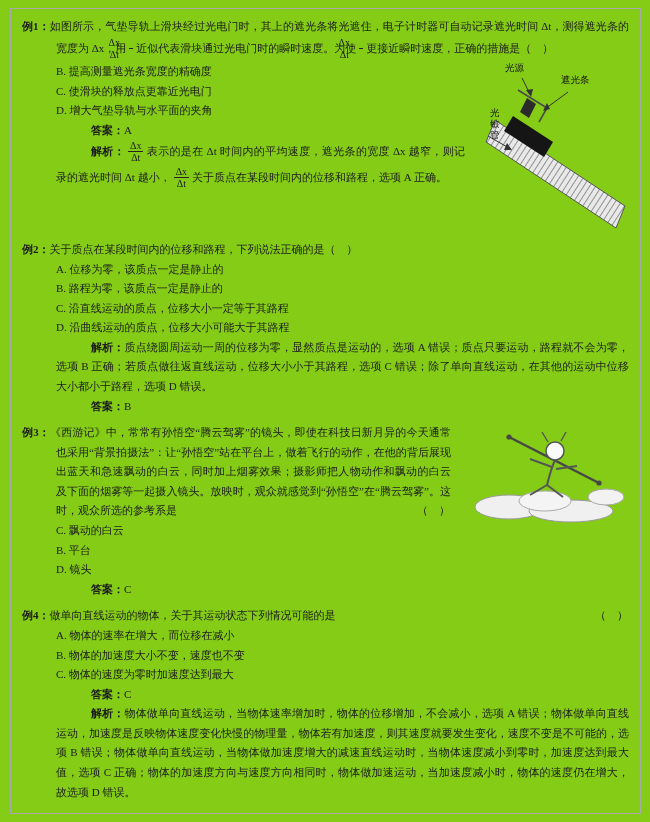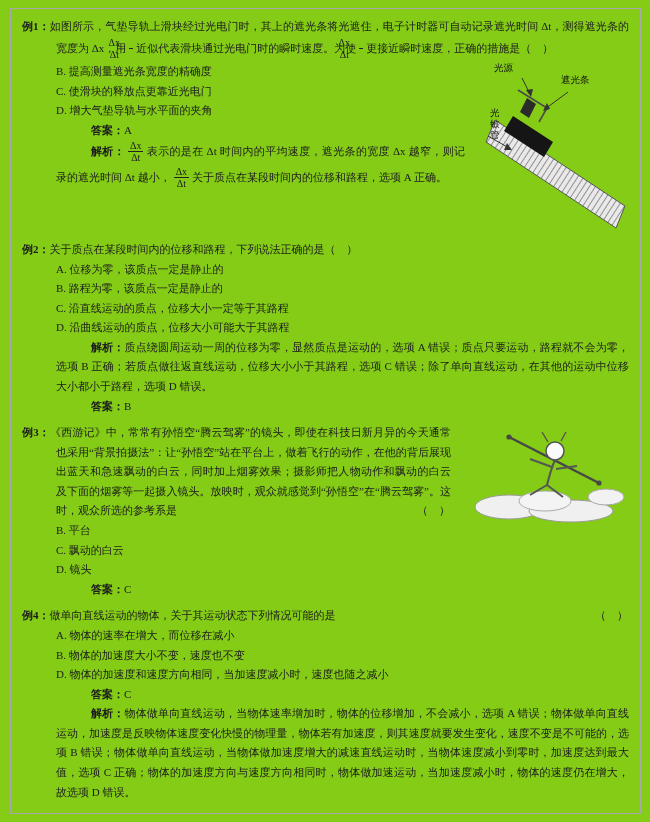--- a/index.html
+++ b/index.html
@@ -67,21 +67,21 @@
 
             <path d="M45,28 L74,46 L66,60" fill="none" stroke="#4a4a4a" stroke-width="1.6"></path>
 
             <line x1="49" y1="16" x2="57" y2="32" stroke="#333" stroke-width="1"></line>
             <polygon points="58,35 53,28 60,27" fill="#333"></polygon>
             <line x1="95" y1="30" x2="72" y2="47" stroke="#333" stroke-width="1"></line>
             <polygon points="70,49 77,47 74,41" fill="#333"></polygon>
             <line x1="15" y1="74" x2="36" y2="86" stroke="#333" stroke-width="1"></line>
             <polygon points="39,88 31,88 34,81" fill="#333"></polygon>
           </svg>
-          <span class="flabel" style="top:1px;left:21px">光源</span>
+          <span class="flabel" style="top:1px;left:32px">光源</span>
           <span class="flabel" style="top:13px;left:88px">遮光条</span>
           <span class="flabel vlabel" style="top:46px;left:17px">光敏管</span>
         </div>
 
         <div class="options">
           <div class="option">B. 提高测量遮光条宽度的精确度</div>
           <div class="option">C. 使滑块的释放点更靠近光电门</div>
           <div class="option">D. 增大气垫导轨与水平面的夹角</div>
         </div>
         <p class="para"><span class="bold">答案：</span><span>A</span></p>
@@ -118,33 +118,33 @@
             <path d="M102,16 L107,7" stroke="#555" stroke-width="1.4" fill="none"></path>
             <path d="M96,35 C92,44 90,52 88,60" stroke="#555" stroke-width="2" fill="none"></path>
             <path d="M93,42 L71,34" stroke="#555" stroke-width="2" fill="none"></path>
             <path d="M97,44 L118,41" stroke="#555" stroke-width="2" fill="none"></path>
             <path d="M88,60 L71,70" stroke="#555" stroke-width="2" fill="none"></path>
             <path d="M88,60 L104,72" stroke="#555" stroke-width="2" fill="none"></path>
           </svg>
         </div>
         <p class="q para"><span class="ex-label">例3：</span><span>《西游记》中，常常有孙悟空“腾云驾雾”的镜头，即使在科技日新月异的今天通常也采用“背景拍摄法”：让“孙悟空”站在平台上，做着飞行的动作，在他的背后展现出蓝天和急速飘动的白云，同时加上烟雾效果；摄影师把人物动作和飘动的白云及下面的烟雾等一起摄入镜头。放映时，观众就感觉到“孙悟空”在“腾云驾雾”。这时，观众所选的参考系是</span><span class="br-r">（　）</span></p>
         <div class="options">
+          <div class="option">C. 飘动的白云</div>
           <div class="option">B. 平台</div>
-          <div class="option">C. 飘动的白云</div>
           <div class="option">D. 镜头</div>
         </div>
         <p class="para"><span class="bold">答案：</span><span>C</span></p>
       </section>
 
       <section class="example">
         <p class="q para"><span class="br-r">（　）</span><span class="ex-label">例4：</span><span>做单向直线运动的物体，关于其运动状态下列情况可能的是</span></p>
         <div class="options">
           <div class="option">A. 物体的速率在增大，而位移在减小</div>
           <div class="option">B. 物体的加速度大小不变，速度也不变</div>
-          <div class="option">D. 物体的加速度和速度方向相同，当加速度减小时，速度也随之减小</div>
+          <div class="option">C. 物体的速度为零时加速度达到最大</div>
         </div>
         <p class="para"><span class="bold">答案：</span><span>C</span></p>
         <p class="para"><span class="bold">解析：</span><span>物体做单向直线运动，当物体速率增加时，物体的位移增加，不会减小，选项 A 错误；物体做单向直线运动，加速度是反映物体速度变化快慢的物理量，物体若有加速度，则其速度就要发生变化，速度不变是不可能的，选项 B 错误；物体做单向直线运动，当物体做加速度增大的减速直线运动时，当物体速度减小到零时，加速度达到最大值，选项 C 正确；物体的加速度方向与速度方向相同时，物体做加速运动，当加速度减小时，物体的速度仍在增大，故选项 D 错误。</span></p>
       </section>
 
     </div>
   </div>
 </div>
 
 </body></html>

